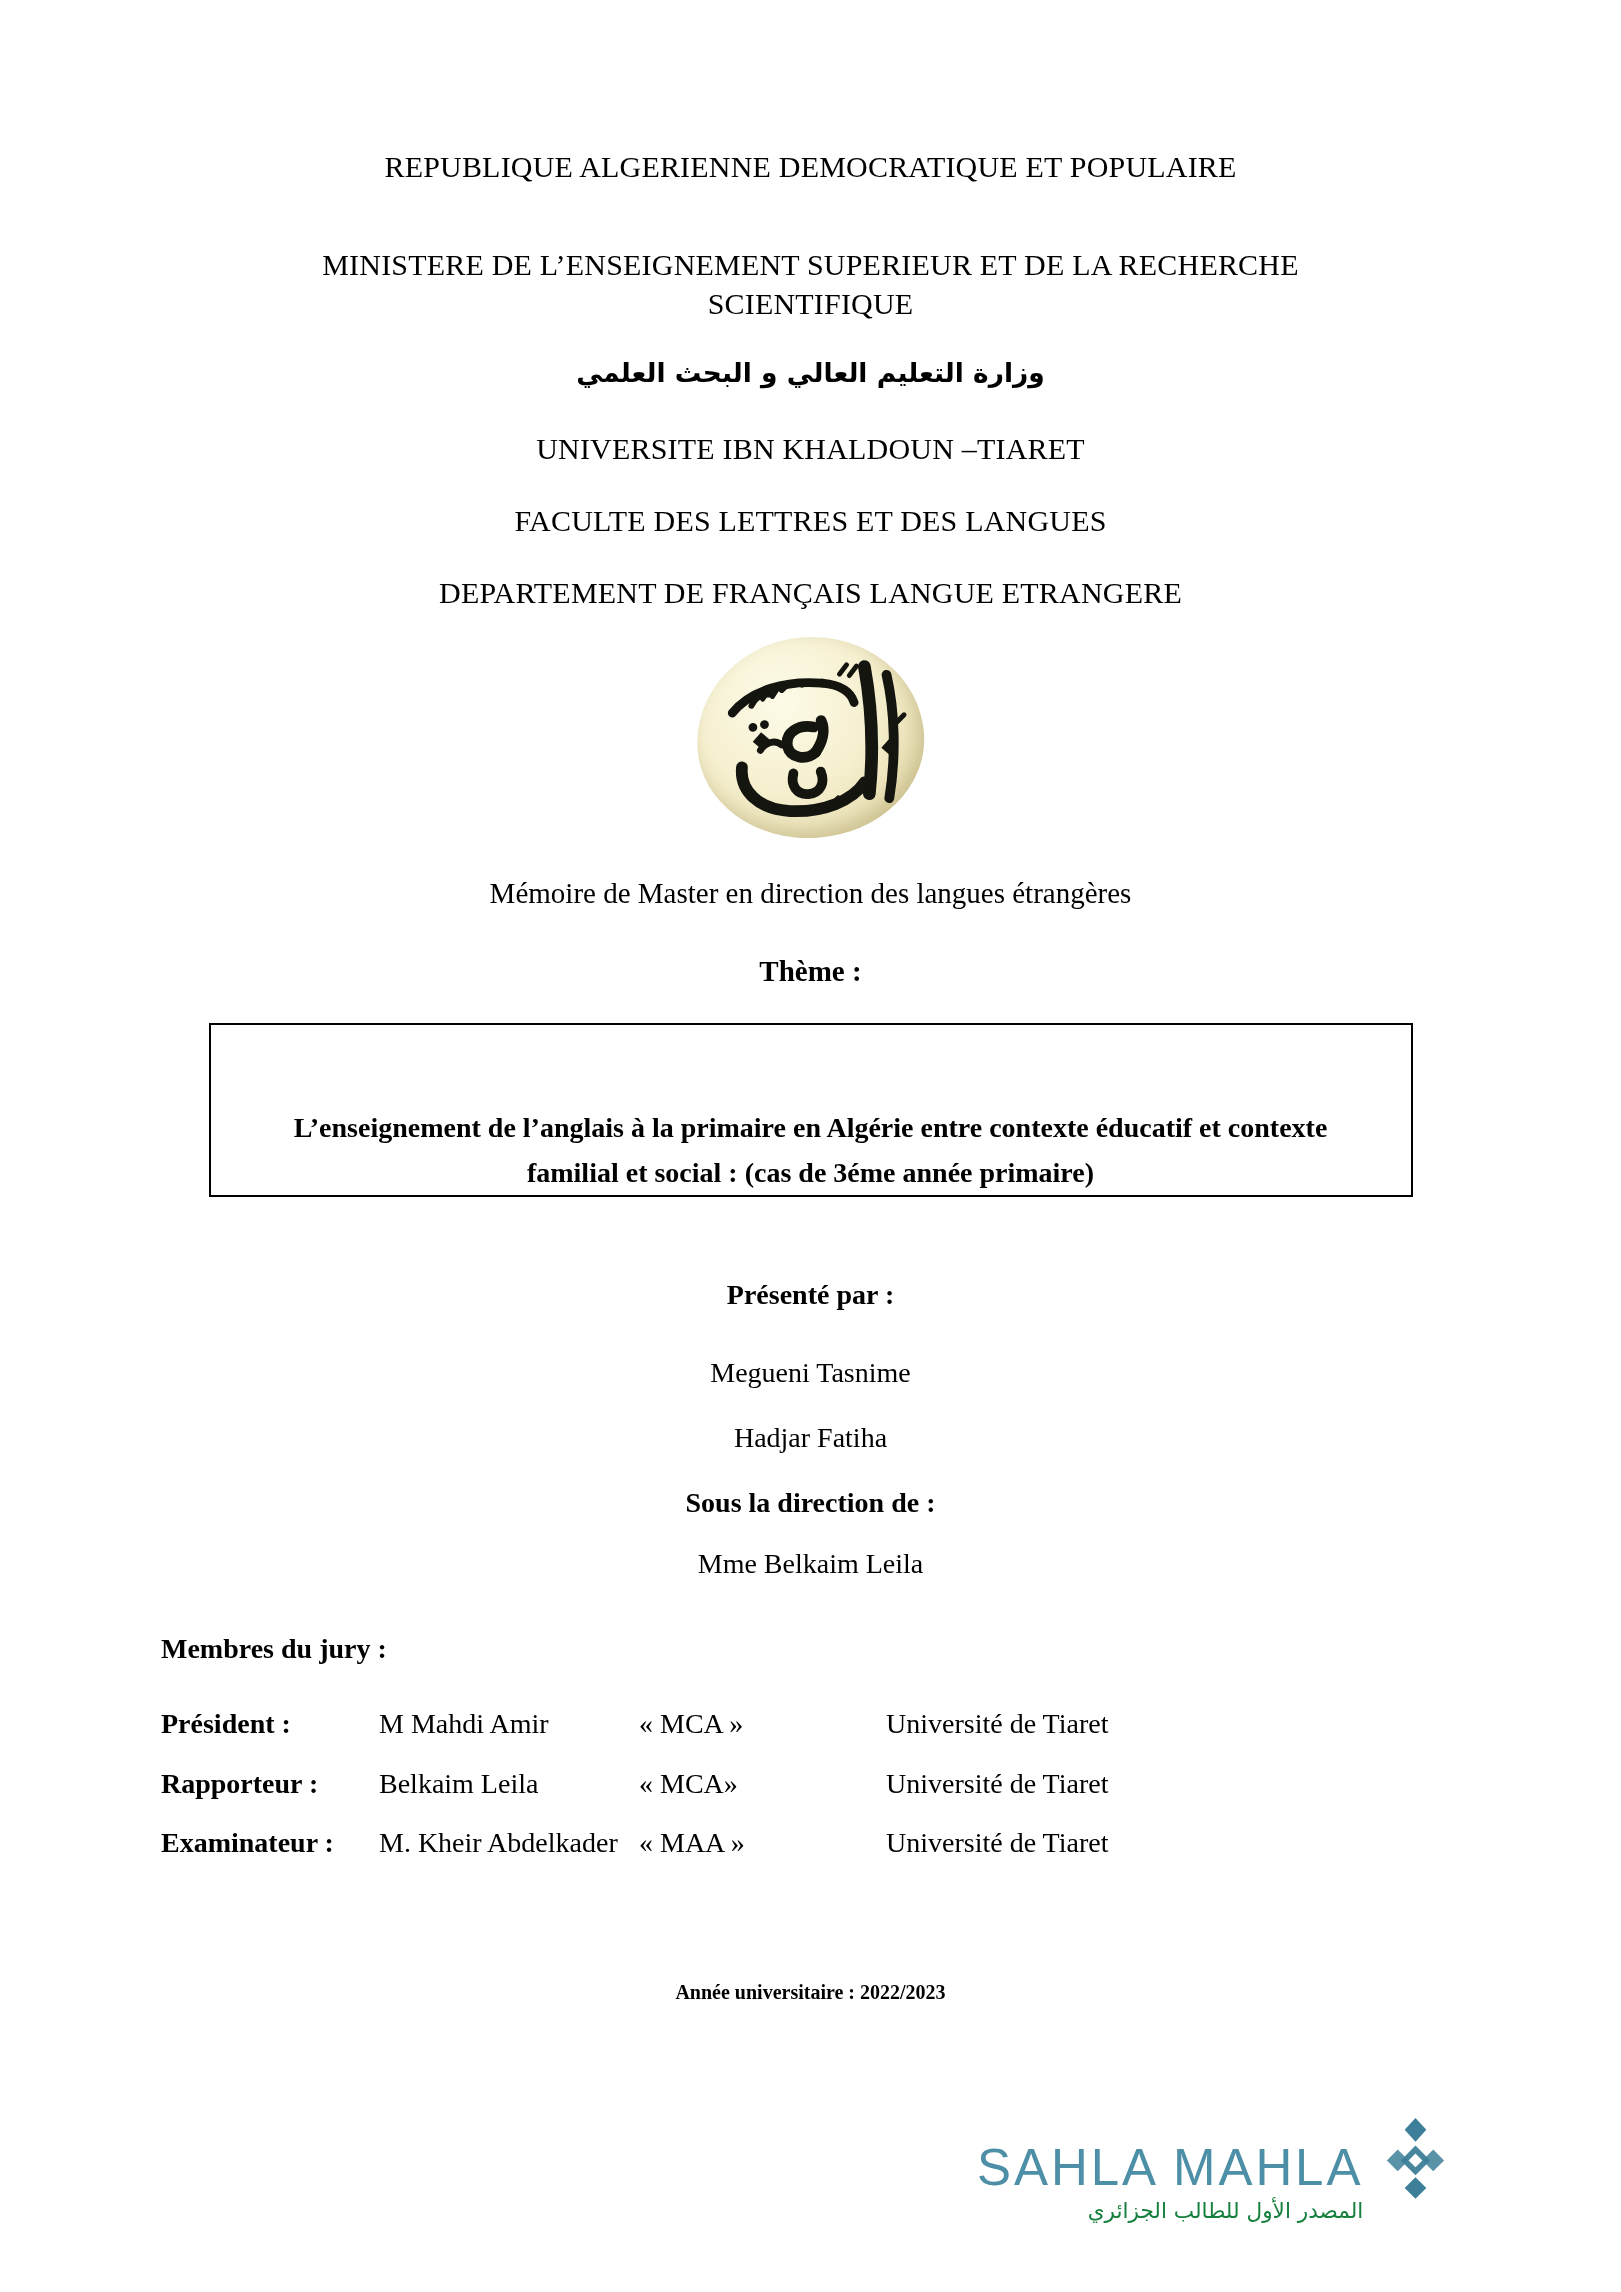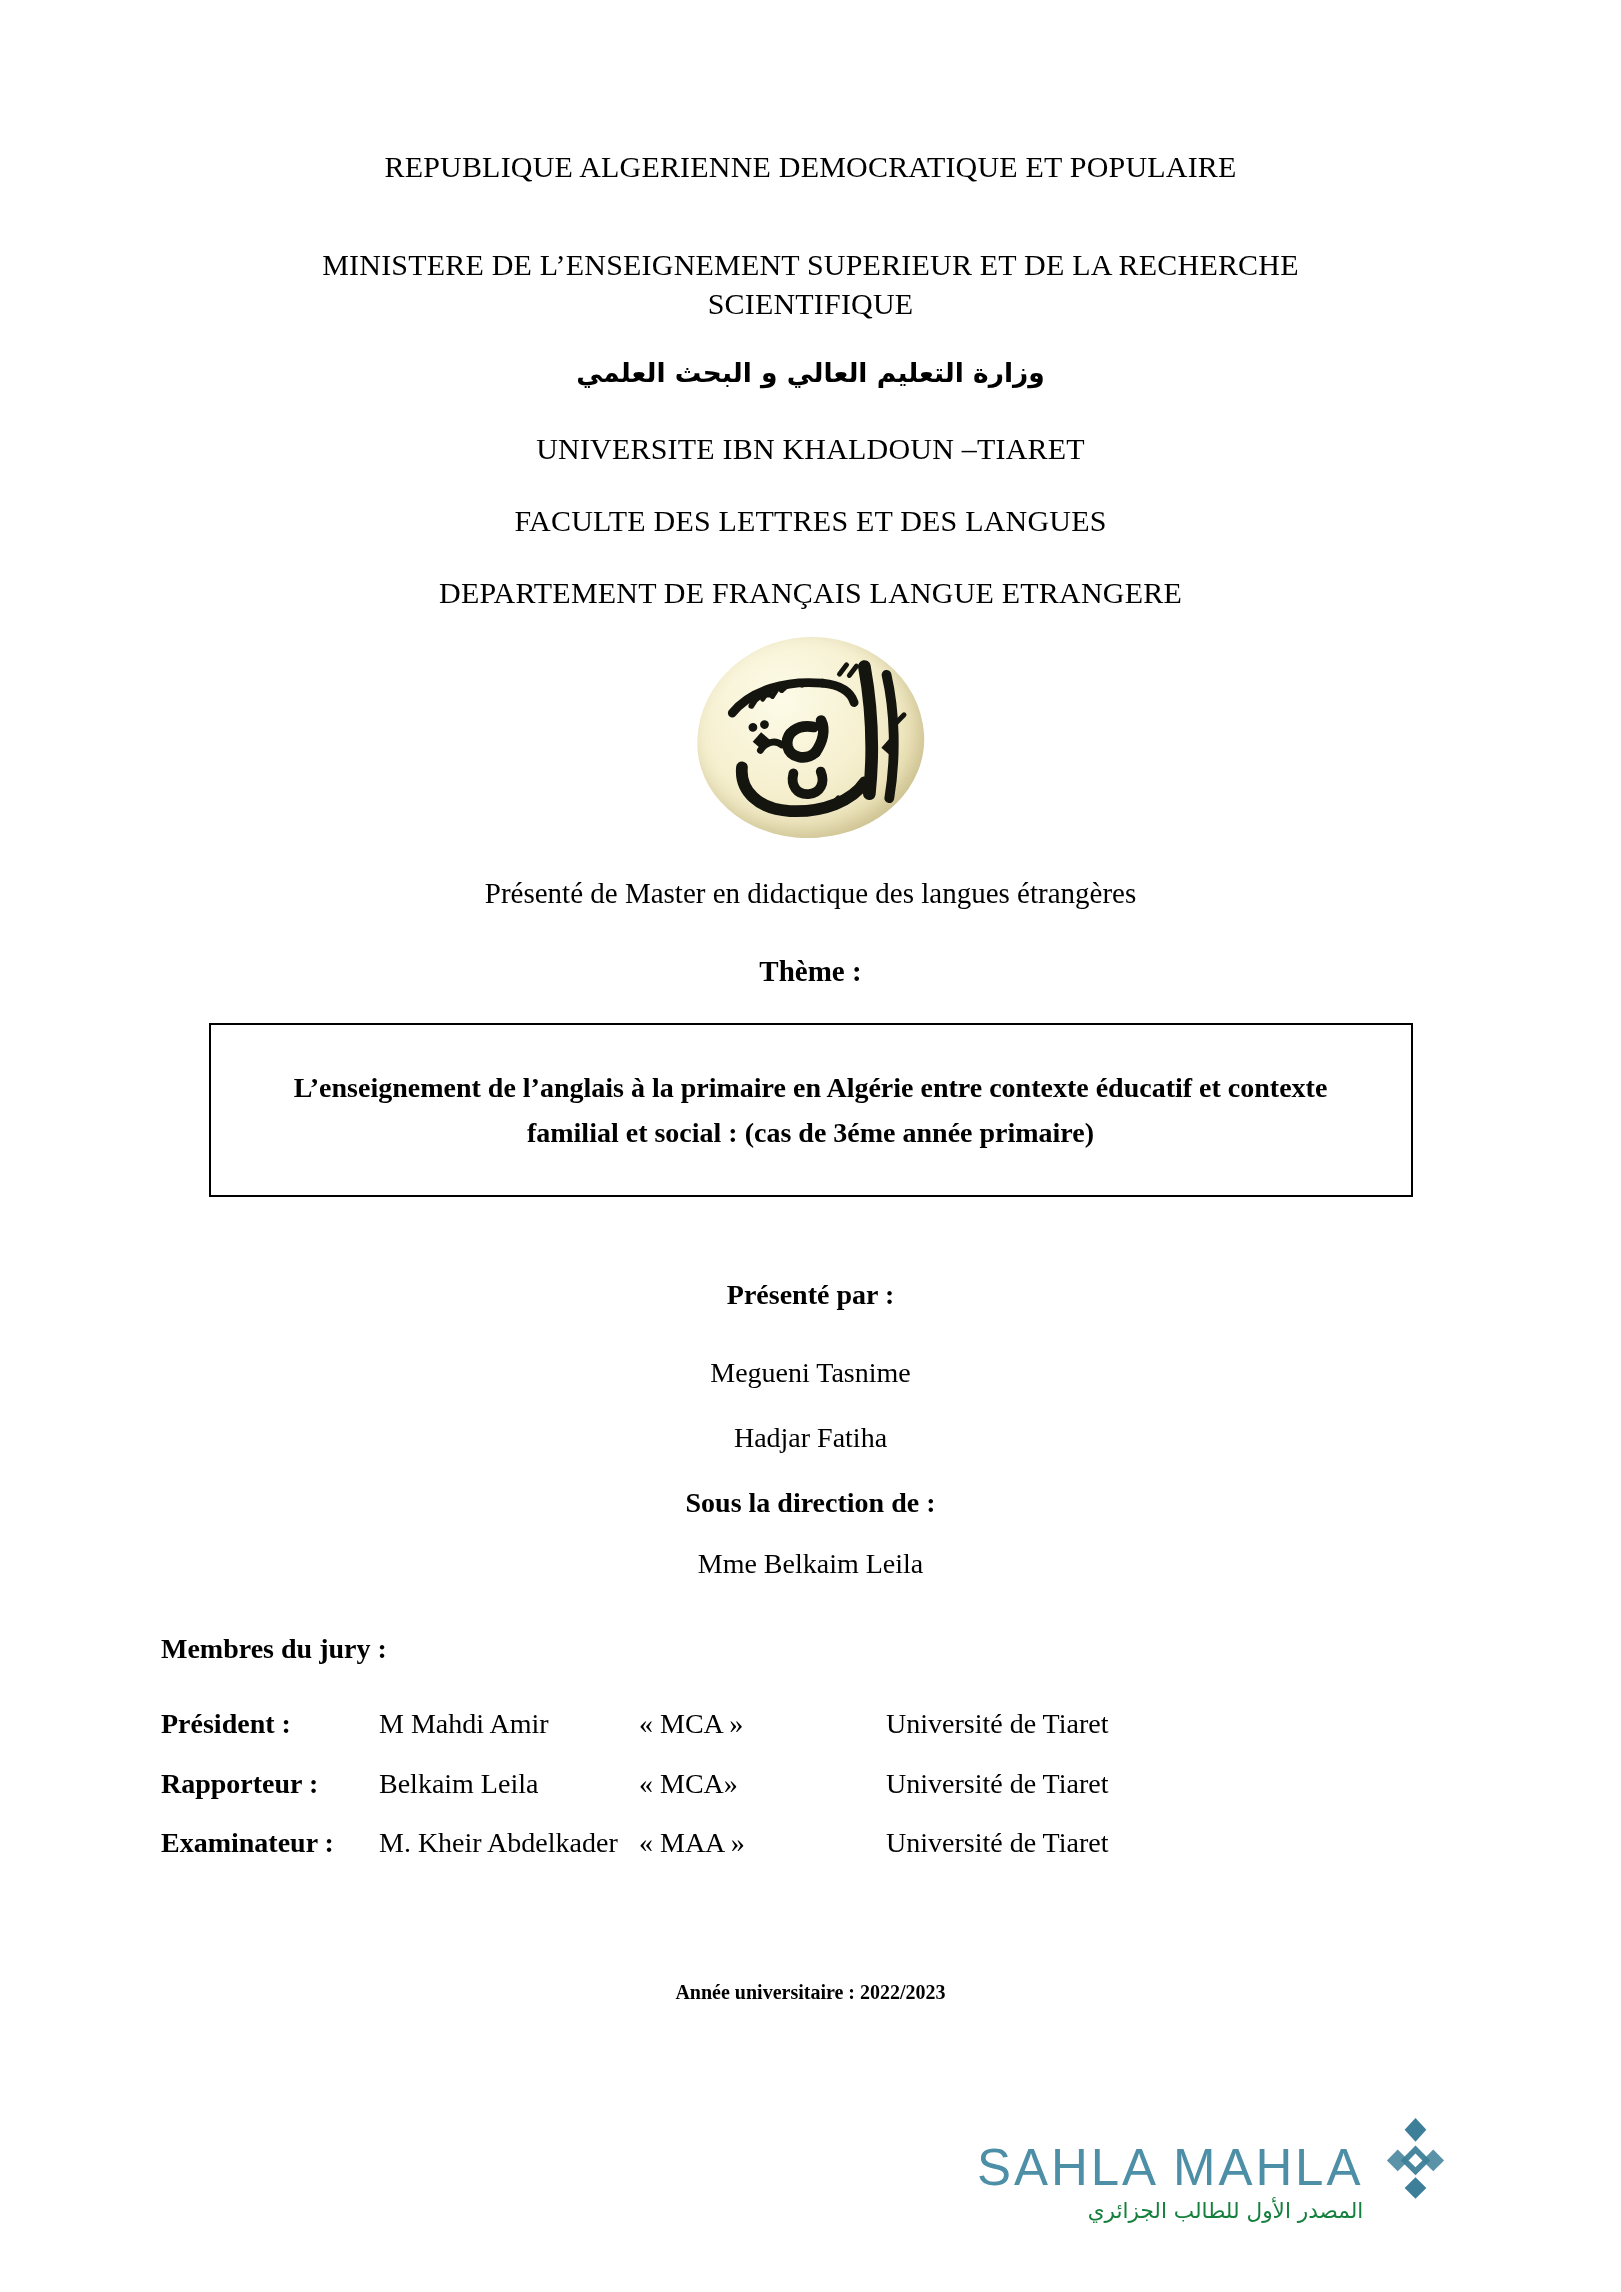--- a/index.html
+++ b/index.html
@@ -79,21 +79,21 @@
   }
 
   
   .title-box {
     margin: 35px auto 0 auto;
     width: 1204px;
     height: 174px;
     border: 2.9px solid #000000;
     box-sizing: border-box;
     display: flex;
-    align-items: center;
+    align-items: flex-end;
     justify-content: center;
   }
   .title-text {
     font-size: 28px;
     font-weight: bold;
     line-height: 1.62;
     text-align: center;
     padding: 0 51px;
   }
 
@@ -233,21 +233,21 @@
         <g fill="#151510">
           <rect x="60" y="96" width="13" height="13" transform="rotate(45 66 102)"></rect>
           <rect x="190" y="112" width="12" height="12" transform="rotate(45 196 118)"></rect>
           <circle cx="58" cy="88" r="4.5"></circle>
           <circle cx="70" cy="86" r="4.5"></circle>
         </g>
       </svg>
     </div>
   </div>
 
-  <div class="memoire">Présenté de Master en didactique des langues étrangères</div>
+  <div class="memoire">Mémoire de Master en direction des langues étrangères</div>
   <div class="theme">Thème :</div>
 
   <div class="title-box">
     <div class="title-text">L’enseignement de l’anglais à la  primaire en Algérie entre contexte éducatif et contexte familial et social : (cas de 3éme année primaire)</div>
   </div>
 
   <div class="presented">
     <div class="lab">Présenté par :</div>
     <div class="nm">Megueni Tasnime</div>
     <div class="nm">Hadjar Fatiha</div>

